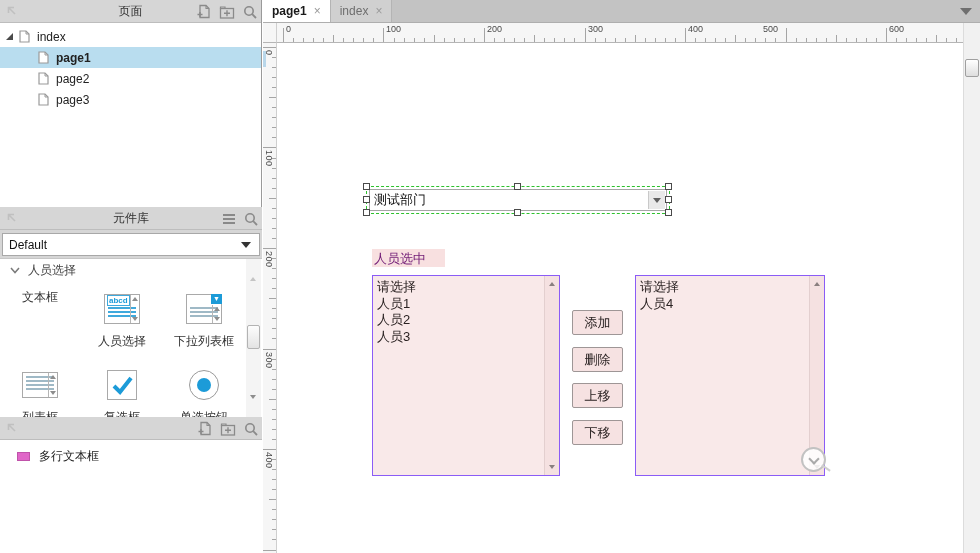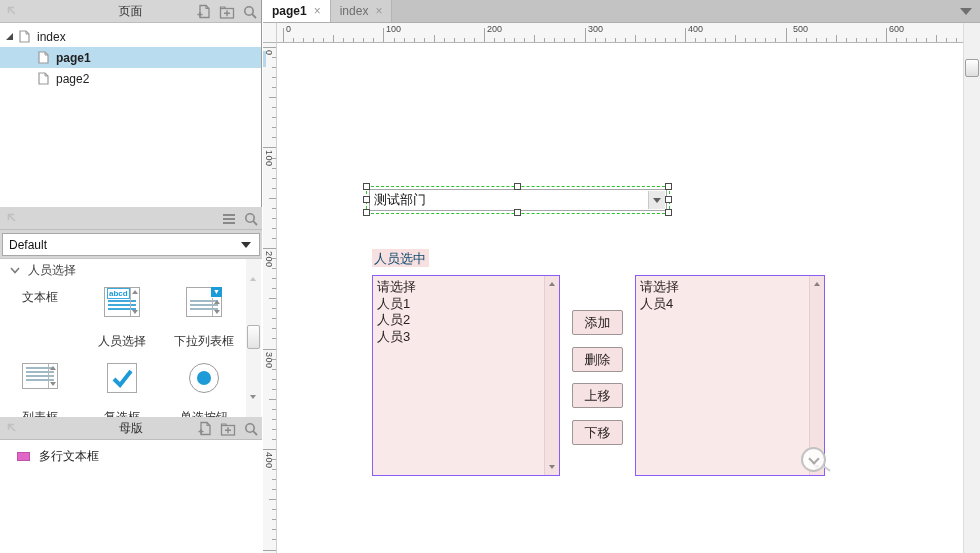--- a/index.html
+++ b/index.html
@@ -27,21 +27,21 @@
   
   #widget-panel { position:absolute; top:207px; left:0; width:262px; height:210px; background:#fff; }
   #lib-select-strip { height:29px; background:#d6d6d6; padding:3px 2px; border-bottom:1px solid #c6c6c6; }
   #lib-select { position:relative; height:23px; background:#fff; border:1px solid #a8a8a8; display:flex; align-items:center; padding-left:6px; font-size:12px; color:#111; }
   .caret-down { width:0; height:0; border-left:5px solid transparent; border-right:5px solid transparent; border-top:6px solid #333; position:absolute; right:8px; top:8px; }
   #widget-content { position:relative; height:158px; overflow:hidden; background:#fff; }
   #section-row { display:flex; align-items:center; height:22px; padding-left:10px; color:#444; }
   #section-row span.sec-label { margin-left:8px; font-size:12px; }
   #widget-grid { position:absolute; left:0; top:24px; width:240px; }
   .wcell { position:absolute; width:80px; text-align:center; }
-  .wicon { height:44px; display:flex; align-items:flex-start; justify-content:center; }
+  .wicon { height:44px; display:flex; align-items:center; justify-content:center; }
   .wlabel { font-size:12px; color:#333; margin-top:2px; }
   
   .ic-rect { border:1px solid #a9a9a9; background:#fff; position:relative; }
   .blue { color:#1c9bd8; }
   .mini-lines i { display:block; height:2px; background:#3fa9dc; margin:2px 3px 0 3px; }
   .mini-lines.gray i { background:#9fb9c6; }
   .mini-sb { position:absolute; right:0; top:0; bottom:0; width:9px; border-left:1px solid #b5b5b5; display:flex; flex-direction:column; align-items:center; justify-content:space-between; padding:2px 0; }
   .tri-u { width:0; height:0; border-left:3px solid transparent; border-right:3px solid transparent; border-bottom:4px solid #8d8d8d; }
   .tri-d { width:0; height:0; border-left:3px solid transparent; border-right:3px solid transparent; border-top:4px solid #8d8d8d; }
   
@@ -81,21 +81,21 @@
 
   
   #sel-wrap { position:absolute; left:89px; top:143px; width:304px; height:28px; border:1px dashed #2ec12e; }
   #dd-widget { position:absolute; left:2px; top:2px; width:298px; height:22px; background:#fff; border:1px solid #a6a6a6; display:flex; align-items:center; }
   #dd-text { font-size:13px; color:#111; margin-left:4px; }
   #dd-btn { position:absolute; right:1px; top:1px; bottom:1px; width:17px; background:#e9e9e9; border-left:1px solid #c9c9c9; display:flex; align-items:center; justify-content:center; }
   #dd-btn .tri-d { border-left-width:4px; border-right-width:4px; border-top:5px solid #606060; }
   .handle { position:absolute; width:7px; height:7px; background:#fff; border:1px solid #4a4a4a; }
 
   
-  #person-label { position:absolute; left:95px; top:206px; height:18px; background:#f8e0e0; color:#0c4a6e; font-size:13px; padding:1px 3px 0 2px; }
+  #person-label { position:absolute; left:95px; top:206px; height:18px; background:#f8e0e0; color:#701a75; font-size:13px; padding:1px 19px 0 2px; }
   .plist { position:absolute; top:232px; width:188px; height:201px; background:#f9e9e9; border:1px solid #8b5cf6; }
   #list-left { left:95px; }
   #list-right { left:358px; width:190px; }
   .plist-items { position:absolute; left:4px; top:3px; right:18px; font-size:13px; line-height:16.5px; color:#2a2222; }
   .plist-sb { position:absolute; right:0; top:0; bottom:0; width:15px; background:#f5e1e1; border-left:1px solid #e3cfcf; }
   .plist-sb .tri-u { position:absolute; top:6px; left:4px; border-bottom-color:#8a7f7f; }
   .plist-sb .tri-d { position:absolute; bottom:6px; left:4px; border-top-color:#8a7f7f; }
   .pbtn { position:absolute; left:295px; width:51px; height:25px; background:#f6e2e2; border:1px solid #9e9696; border-radius:2px; font-size:13px; color:#2a2222; display:flex; align-items:center; justify-content:center; }
 
   
@@ -165,29 +165,40 @@
         <div class="tree-row">
           <span style="width: 32px;"></span>
           <div class="page-icon">
             <svg class="icon-svg" width="11" height="13">
               <path d="M1 1 H7 L10 4 V12 H1 Z" fill="#fff" stroke="#9a9a9a" stroke-width="1.2"></path>
               <path d="M7 1 V4 H10" fill="none" stroke="#9a9a9a" stroke-width="1"></path>
             </svg>
           </div>
           <div class="tree-label">page2</div>
         </div>
+        <div class="tree-row">
+          <span style="width: 32px;"></span>
+          <div class="page-icon">
+            <svg class="icon-svg" width="11" height="13">
+              <path d="M1 1 H7 L10 4 V12 H1 Z" fill="#fff" stroke="#9a9a9a" stroke-width="1.2"></path>
+              <path d="M7 1 V4 H10" fill="none" stroke="#9a9a9a" stroke-width="1"></path>
+            </svg>
+          </div>
+          <div class="tree-label">page3</div>
+        </div>
       </div>
 
     <div id="widget-panel">
       <div class="panel-header">
         <span class="ph-left">
           <svg class="icon-svg" width="11" height="11">
               <path d="M9 9 L2.5 2.5 M2.5 8 V2.5 H8" stroke="#c0c0c0" stroke-width="1.6" fill="none"></path>
             </svg>
         </span>
+        <span class="panel-title">元件库</span>
         <span class="ph-icons">
           <span>
             <svg class="icon-svg" width="14" height="12">
                 <path d="M1 2 H13 M1 6 H13 M1 10 H13" stroke="#707070" stroke-width="1.7"></path>
               </svg>
           </span>
           <span>
             <svg class="icon-svg" width="14" height="14">
                 <circle cx="6" cy="6" r="4.2" fill="none" stroke="#8a8a8a" stroke-width="1.6"></circle>
                 <path d="M9.2 9.2 L13 13" stroke="#8a8a8a" stroke-width="1.8"></path>
@@ -290,21 +301,20 @@
       </div>
     </div>
 
     <div id="masters-panel">
       <div class="panel-header">
         <span class="ph-left">
           <svg class="icon-svg" width="11" height="11">
               <path d="M9 9 L2.5 2.5 M2.5 8 V2.5 H8" stroke="#c0c0c0" stroke-width="1.6" fill="none"></path>
             </svg>
         </span>
-        <span class="panel-title">母版</span>
         <span class="ph-icons">
           <span>
             <svg class="icon-svg" width="15" height="15">
                 <path d="M4 1.5 H10 L13 4.5 V13.5 H4 Z" fill="none" stroke="#8a8a8a" stroke-width="1.3"></path>
                 <path d="M10 1.5 V4.5 H13" fill="none" stroke="#8a8a8a" stroke-width="1.1"></path>
                 <path d="M1.5 10.5 H6.5 M4 8 V13" stroke="#8a8a8a" stroke-width="1.4"></path>
               </svg>
           </span>
           <span>
             <svg class="icon-svg" width="16" height="14">
@@ -393,21 +403,21 @@
         <div class="htick" style="left: 418px; height: 4px;"></div>
         <div class="htick" style="left: 428px; height: 4px;"></div>
         <div class="htick" style="left: 438px; height: 4px;"></div>
         <div class="htick" style="left: 448px; height: 4px;"></div>
         <div class="htick" style="left: 458px; height: 7px;"></div>
         <div class="htick" style="left: 468px; height: 4px;"></div>
         <div class="htick" style="left: 478px; height: 4px;"></div>
         <div class="htick" style="left: 488px; height: 4px;"></div>
         <div class="htick" style="left: 498px; height: 4px;"></div>
         <div class="htick" style="left: 509px; height: 14px;"></div>
-        <div class="hnum" style="left: 516px;">500</div>
+        <div class="hnum" style="left: 486px;">500</div>
         <div class="htick" style="left: 519px; height: 4px;"></div>
         <div class="htick" style="left: 529px; height: 4px;"></div>
         <div class="htick" style="left: 539px; height: 4px;"></div>
         <div class="htick" style="left: 549px; height: 4px;"></div>
         <div class="htick" style="left: 559px; height: 7px;"></div>
         <div class="htick" style="left: 569px; height: 4px;"></div>
         <div class="htick" style="left: 579px; height: 4px;"></div>
         <div class="htick" style="left: 589px; height: 4px;"></div>
         <div class="htick" style="left: 599px; height: 4px;"></div>
         <div class="htick" style="left: 609px; height: 14px;"></div>

